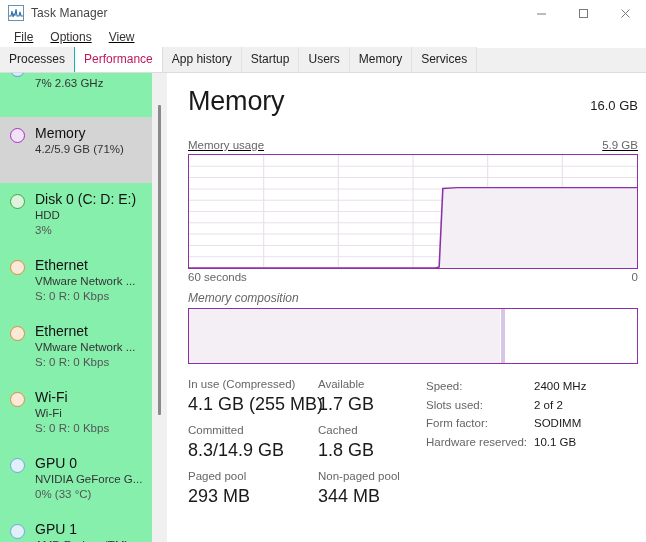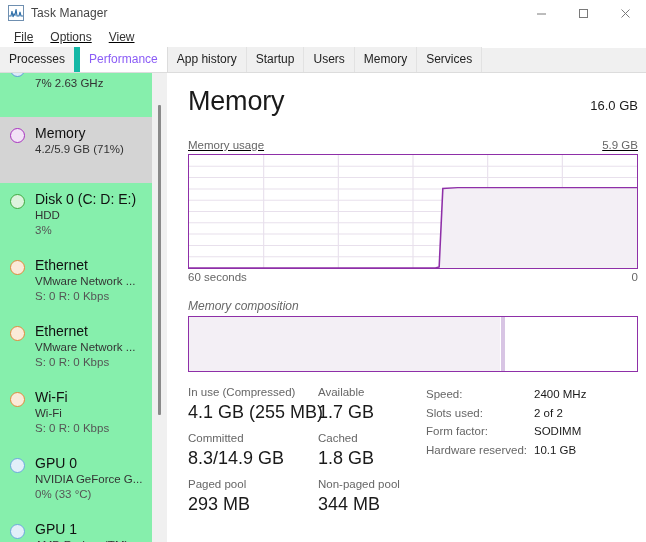--- a/index.html
+++ b/index.html
@@ -80,23 +80,23 @@
     line-height: 25px;
     padding: 0 9px;
     background: #f0f0f0;
     border-right: 1px solid #e2e2e2;
     white-space: nowrap;
     margin-top: 15px;
   }
   .tab.active {
     background: #ffffff;
     border-right: 1px solid #dcdcdc;
-    border-left: 6px solid #14b8a6;
+    border-left: 1px solid #14b8a6;
     margin-left: -1px;
-    color: #8b5cf6;
+    color: #be185d;
   }
 
   
   .body {
     display: flex;
     height: calc(542px - 26px - 22px - 25px);
     background: #ffffff;
   }
 
   
@@ -203,21 +203,21 @@
     border: 1.2px solid #8e2fa8;
     background: #ffffff;
     overflow: hidden;
   }
   .graph-wrap svg { display: block; width: 100%; height: 100%; }
 
   .axis-row {
     display: flex;
     justify-content: space-between;
     margin-top: 2px;
-    margin-bottom: 16px;
+    margin-bottom: 8px;
   }
   .axis-label {
     font-size: 11.5px;
     color: #666666;
   }
 
   
   .comp-label {
     font-size: 12px;
     color: #666666;

